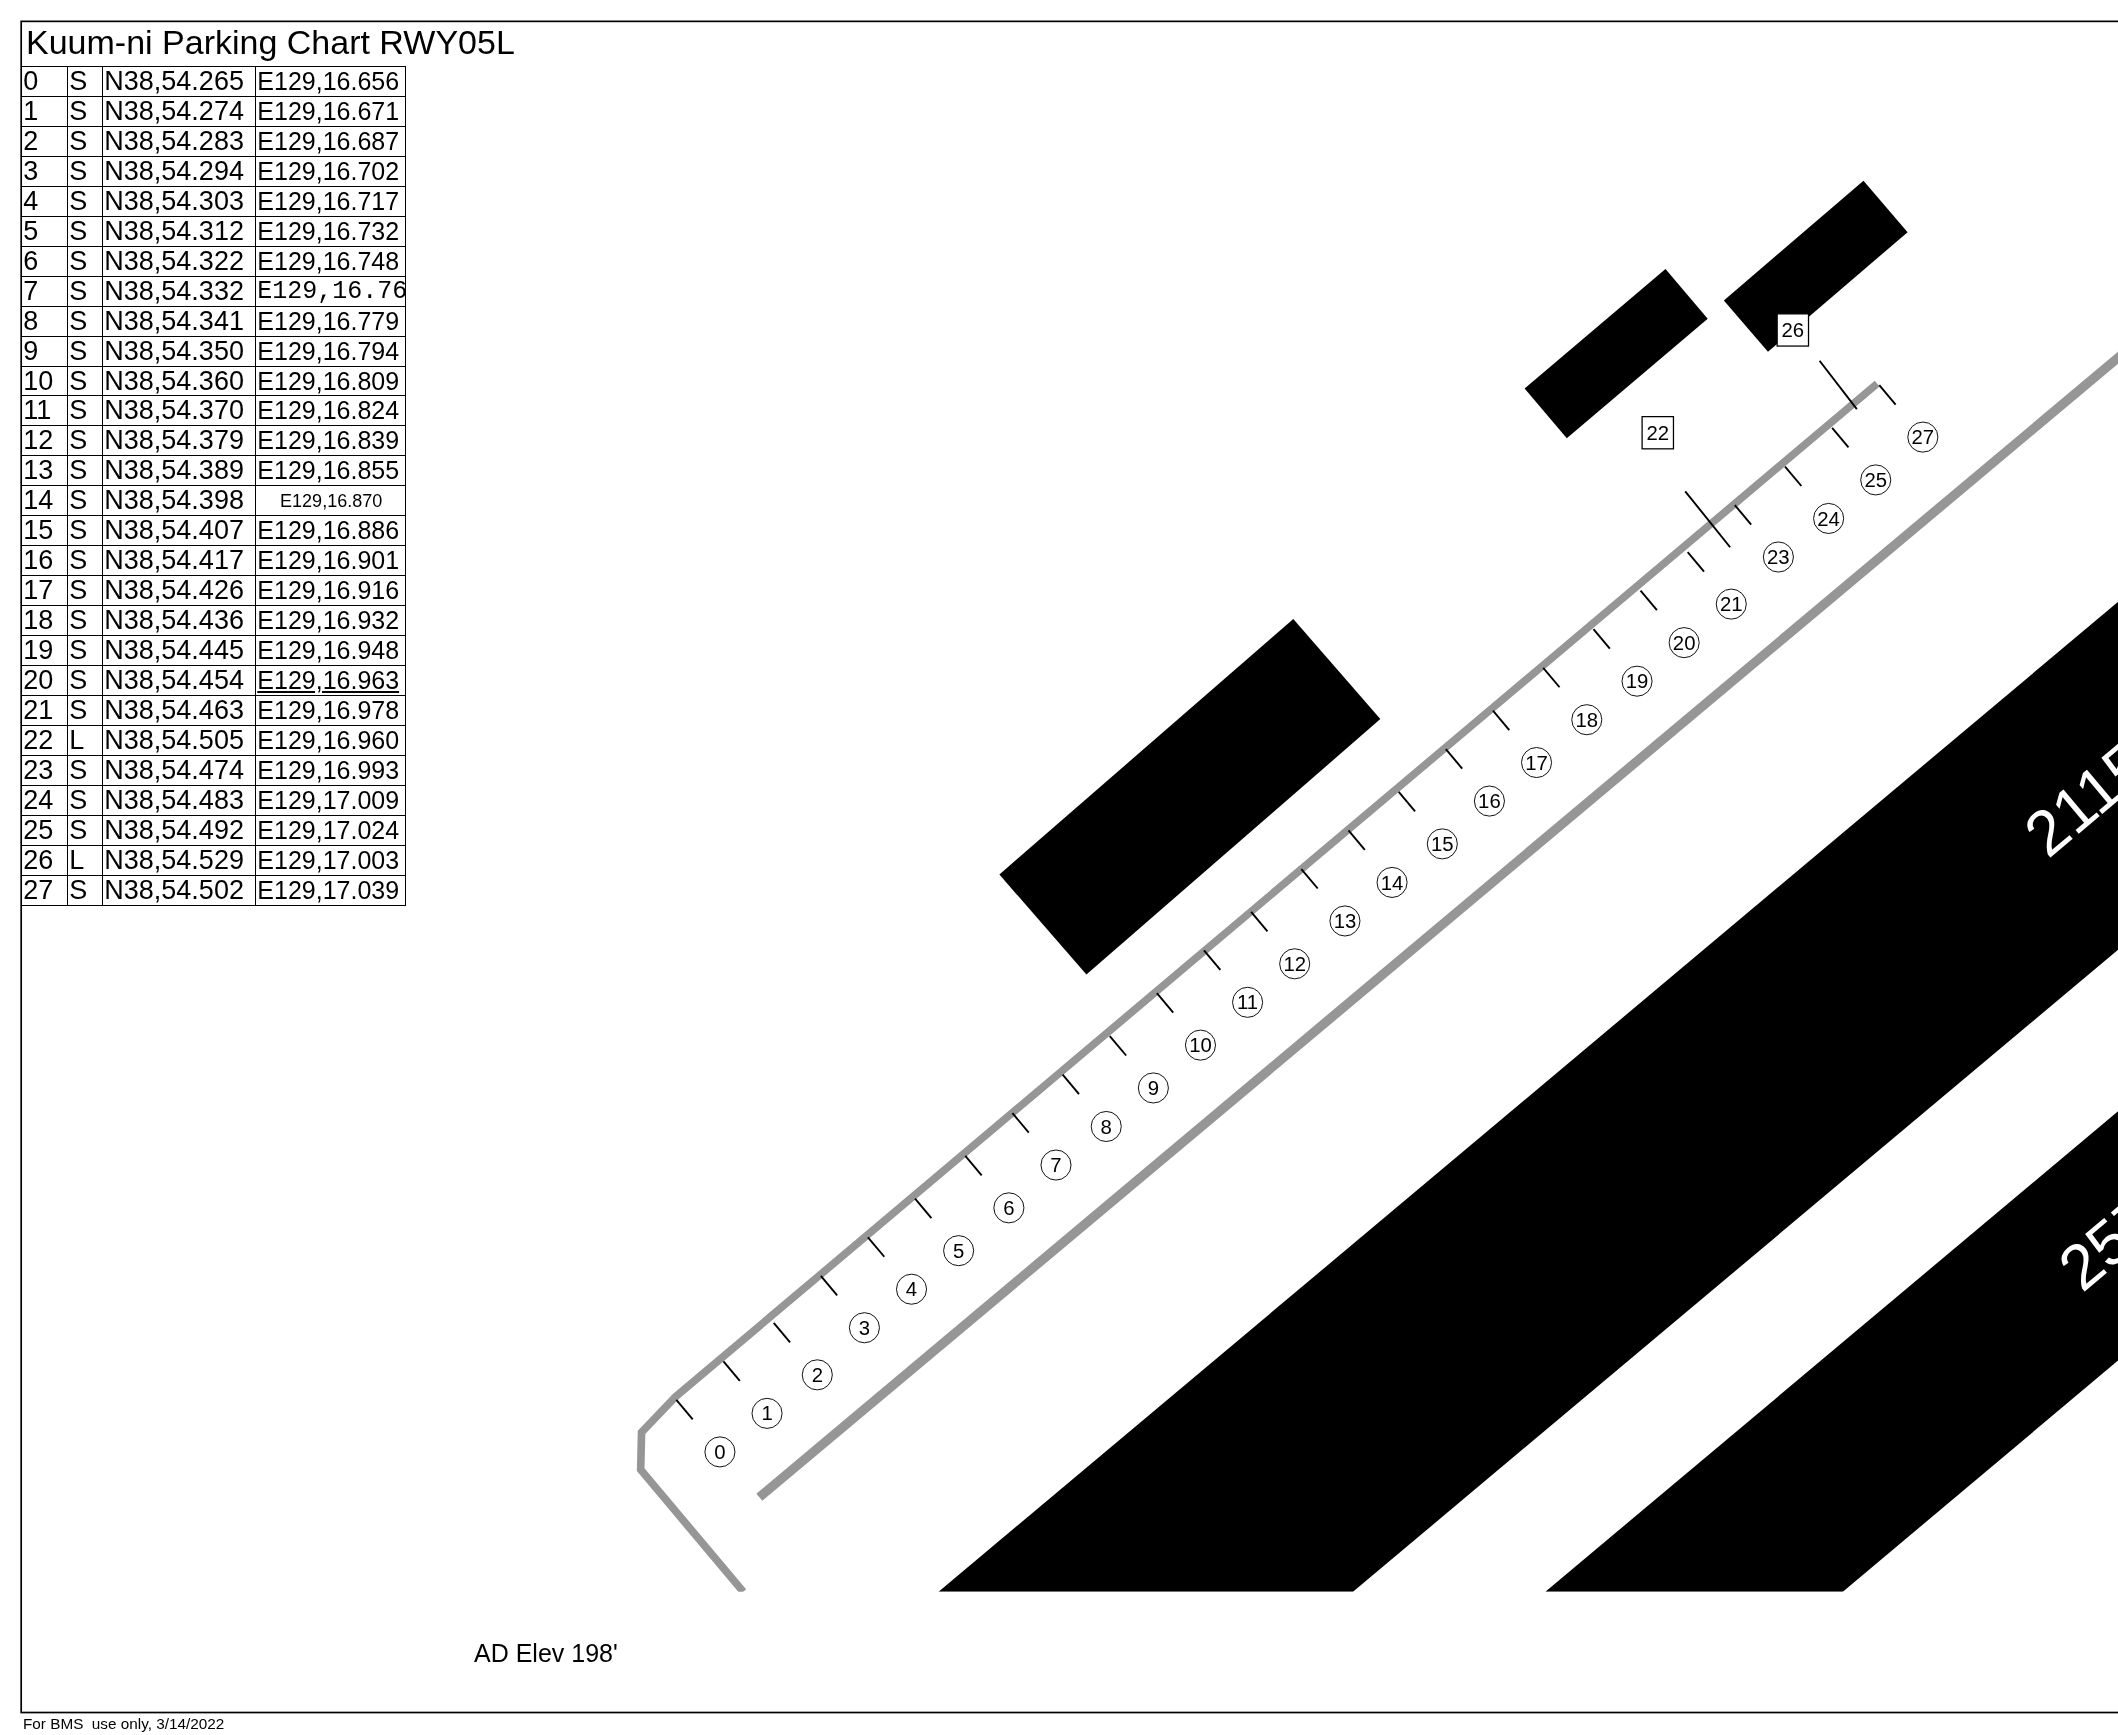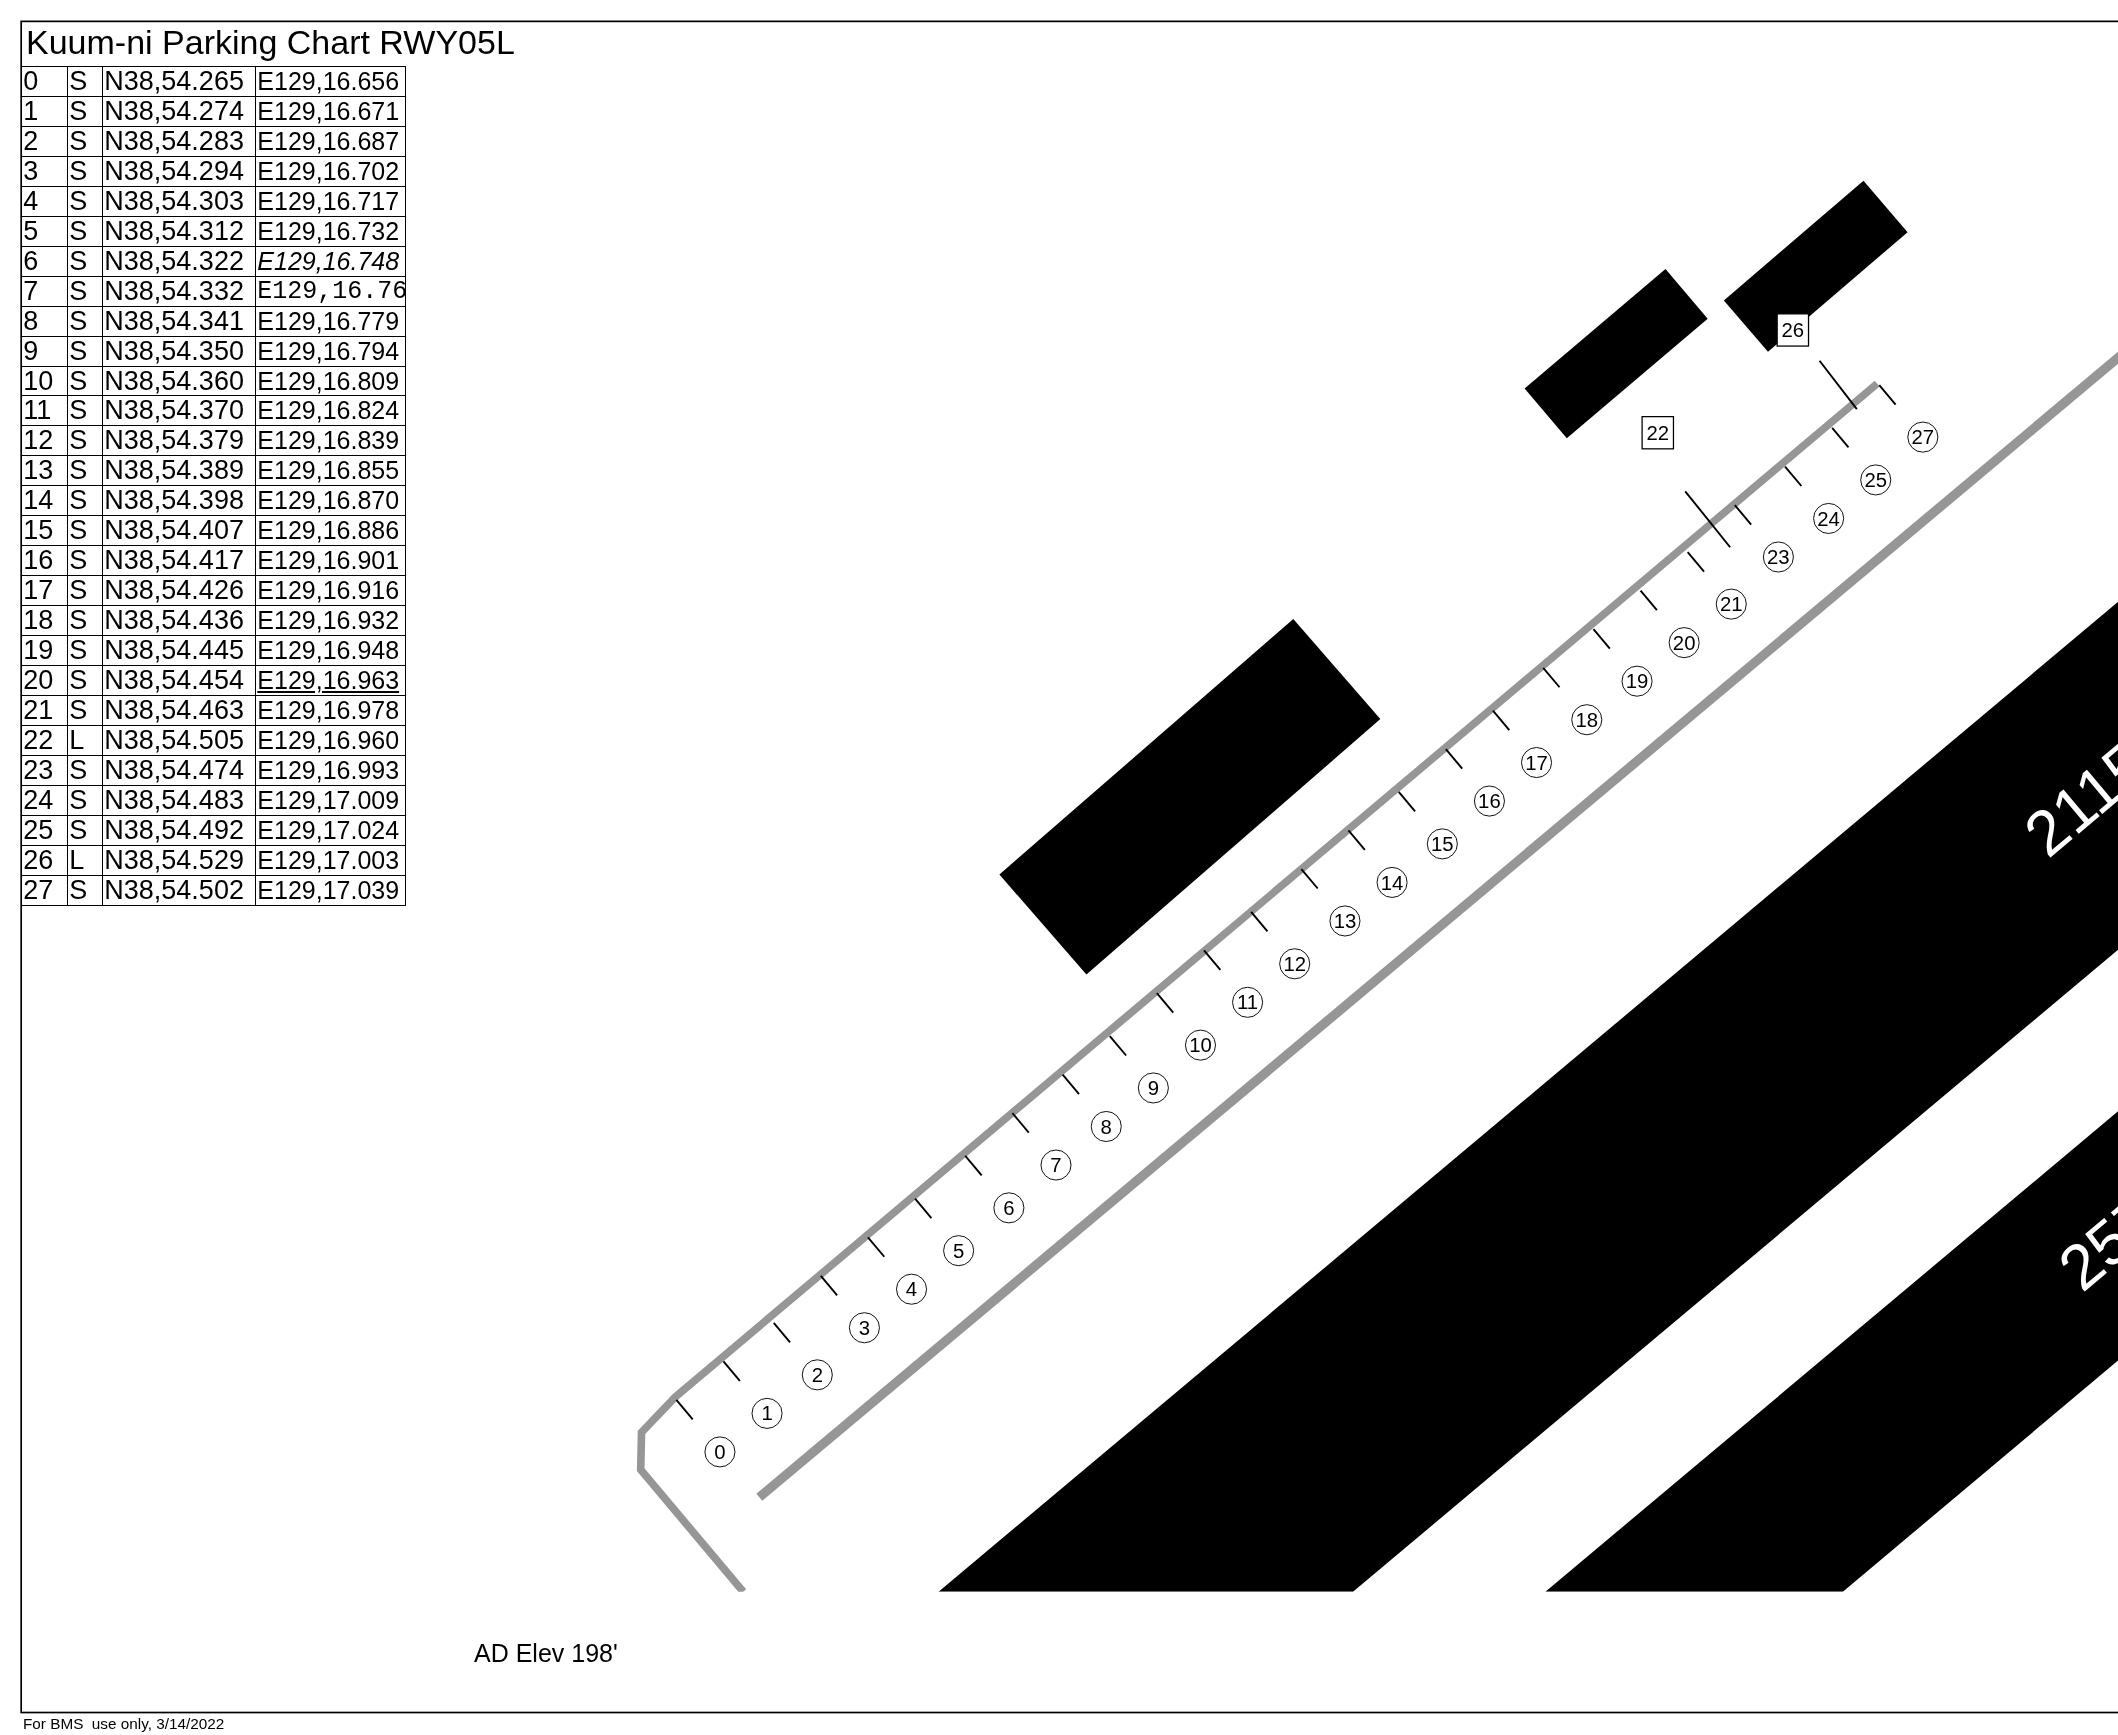--- a/index.html
+++ b/index.html
@@ -164,21 +164,21 @@
       <tr>
         <td>5</td>
         <td>S</td>
         <td>N38,54.312</td>
         <td style="font-size: 25px;">E129,16.732</td>
       </tr>
       <tr>
         <td>6</td>
         <td>S</td>
         <td>N38,54.322</td>
-        <td style="font-size: 25px; font-style: italic;">E129,16.748</td>
+        <td style="font-size: 25px;">E129,16.748</td>
       </tr>
       <tr>
         <td>7</td>
         <td>S</td>
         <td>N38,54.332</td>
         <td style="font-size: 25px; font-family: Liberation Mono, monospace;">E129,16.763</td>
       </tr>
       <tr>
         <td>8</td>
         <td>S</td>
@@ -212,21 +212,21 @@
       <tr>
         <td>13</td>
         <td>S</td>
         <td>N38,54.389</td>
         <td style="font-size: 25px;">E129,16.855</td>
       </tr>
       <tr>
         <td>14</td>
         <td>S</td>
         <td>N38,54.398</td>
-        <td style="font-size: 25px;">E129,16.870</td>
+        <td style="font-size: 18px; text-align: center;">E129,16.870</td>
       </tr>
       <tr>
         <td>15</td>
         <td>S</td>
         <td>N38,54.407</td>
         <td style="font-size: 25px;">E129,16.886</td>
       </tr>
       <tr>
         <td>16</td>
         <td>S</td>

